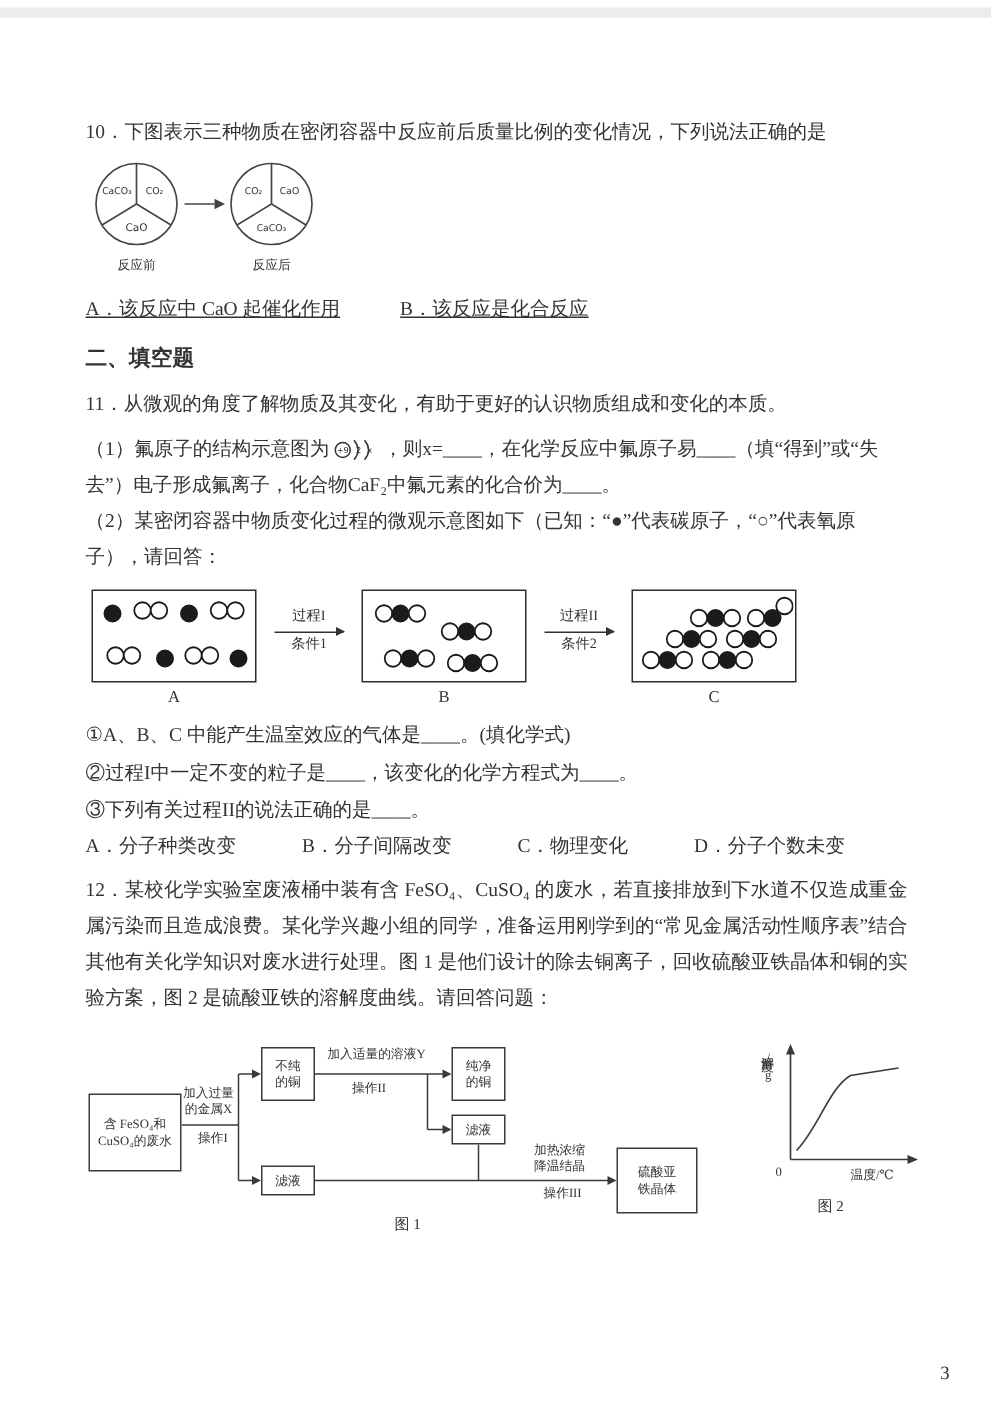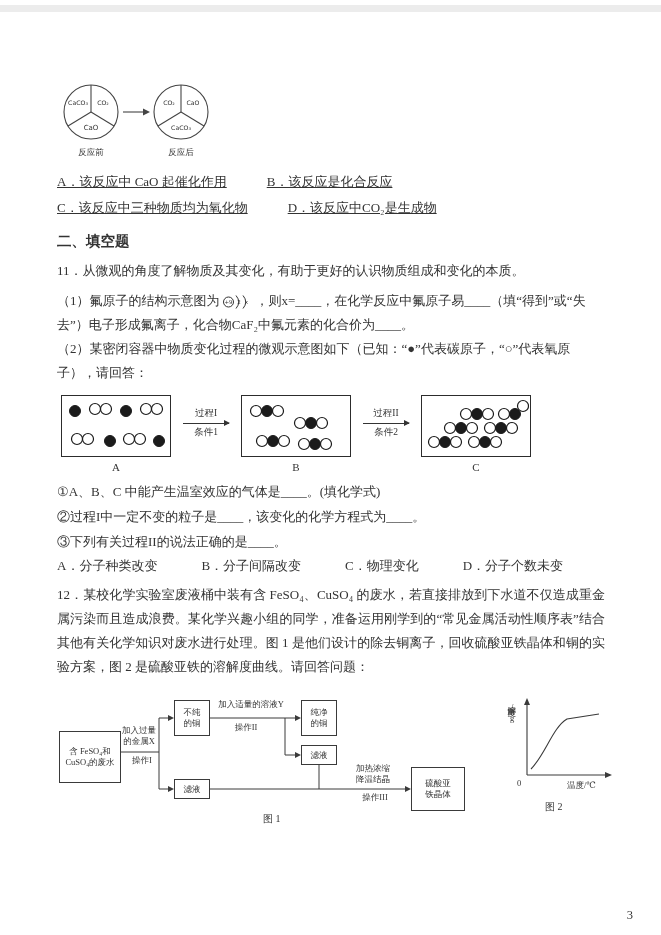--- a/index.html
+++ b/index.html
@@ -92,20 +92,21 @@
   .page-number { position: absolute; right: 28px; bottom: 12px; font-size: 12.5px; }
 </style>
 </head>
 <body>
 
 <div class="page">
   <div class="top-rule"></div>
 
   <div class="content">
 
+    <p class="stem">10．下图表示三种物质在密闭容器中反应前后质量比例的变化情况，下列说法正确的是</p>
 
     <div class="pie-figure">
       <svg class="pie-svg" width="182" height="78" viewBox="0 0 182 78">
 
         <circle cx="32" cy="30" r="27"></circle>
         <line x1="32" y1="3" x2="32" y2="30"></line>
         <line x1="32" y1="30" x2="9" y2="44"></line>
         <line x1="32" y1="30" x2="55" y2="44"></line>
         <text x="19" y="23" class="t6">CaCO₃</text>
         <text x="44" y="23" class="t6">CO₂</text>
@@ -122,24 +123,20 @@
         <text x="110" y="23" class="t6">CO₂</text>
         <text x="134" y="23" class="t6">CaO</text>
         <text x="122" y="48" class="t6">CaCO₃</text>
         <text x="122" y="73" class="t85">反应后</text>
       </svg>
     </div>
 
     <div class="opt-row">
       <span>A．该反应中 CaO 起催化作用</span>
       <span>B．该反应是化合反应</span>
-    </div>
-    <div class="opt-row">
-      <span>C．该反应中三种物质均为氧化物</span>
-      <span>D．该反应中CO₂是生成物</span>
     </div>
 
     <div class="section-heading">二、填空题</div>
 
     <p class="stem">11．从微观的角度了解物质及其变化，有助于更好的认识物质组成和变化的本质。</p>
 
     <p class="para"><span>（1）氟原子的结构示意图为</span><svg class="atom-icon" width="32" height="22" viewBox="0 0 32 22">
         <circle cx="6.5" cy="11" r="5"></circle>
         <text x="6.5" y="13">+9</text>
         <path d="M 14,4.5 Q 19.5,11 14,17.5"></path>

